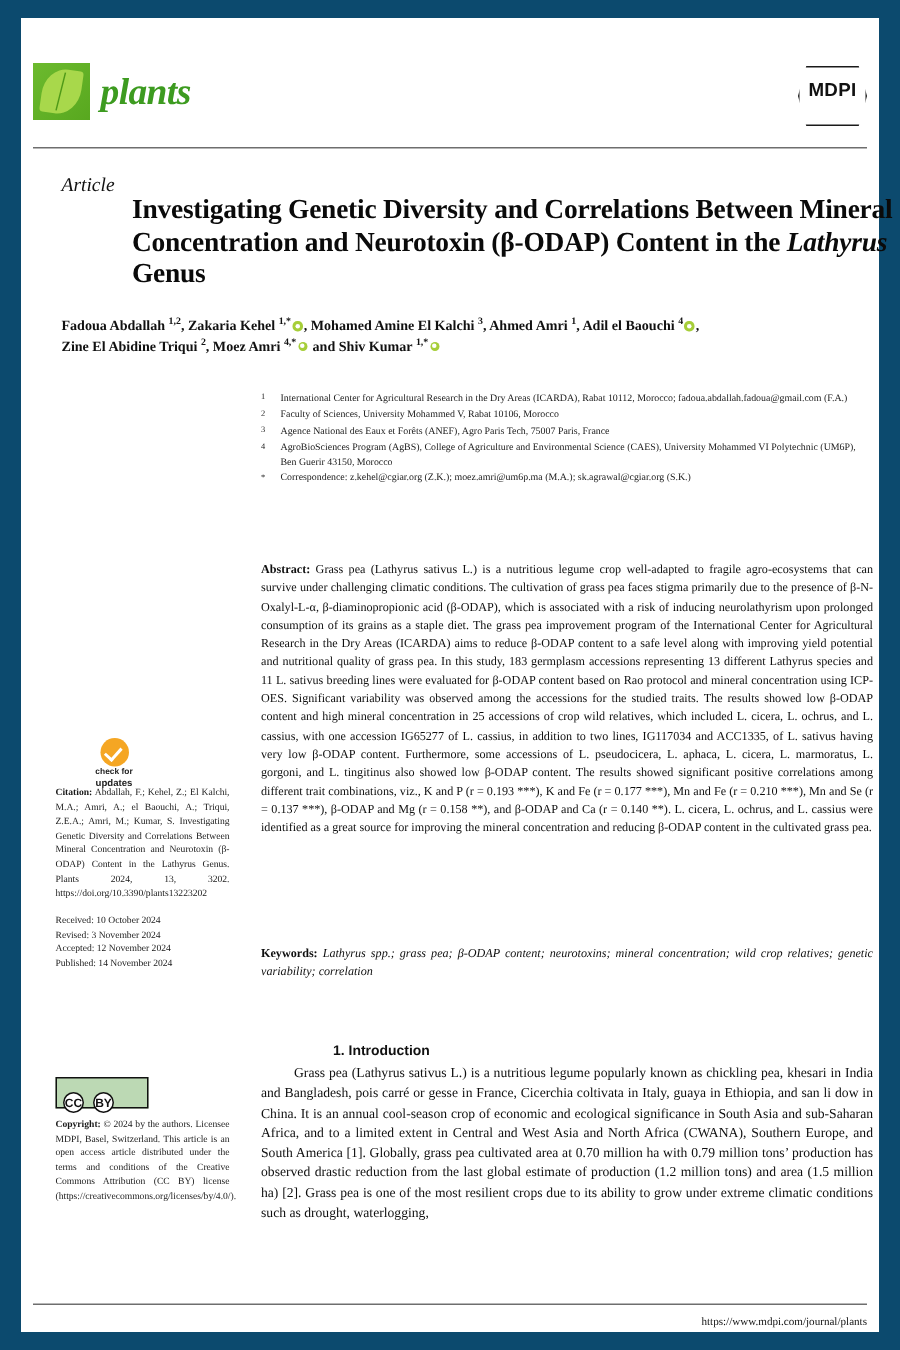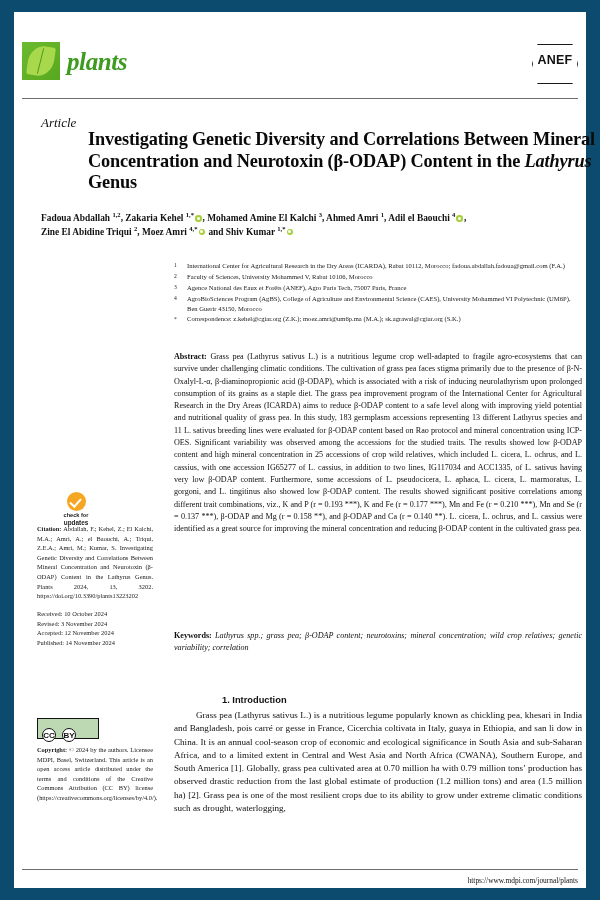--- a/index.html
+++ b/index.html
@@ -200,21 +200,21 @@
     font-size: 5.6px;
     vertical-align: super;
     padding-top: 0.3px;
   }
   .affil-txt { flex: 1; }
 
   
   .abstract {
     position: absolute;
     left: 160px;
-    top: 339px;
+    top: 362px;
     width: 408px;
     font-size: 8.1px;
     line-height: 12.3px;
     text-align: justify;
     color: #0f0f0f;
   }
   .abstract b { font-weight: bold; }
 
   .keywords {
     position: absolute;
@@ -383,21 +383,21 @@
       <div class="logo-wrap">
         <div class="leaf-badge">
           <div class="leaf"></div>
           <div class="vein"></div>
         </div>
         <div class="journal-name">plants</div>
       </div>
       <div class="mdpi-logo">
         <div class="mdpi-hex"></div>
         <div class="mdpi-inner"></div>
-        <div class="mdpi-text">ANEF</div>
+        <div class="mdpi-text">MDPI</div>
       </div>
     </div>
     <div class="header-rule"></div>
 
     <div class="article-type">Article</div>
     <div class="title">
       <span>Investigating Genetic Diversity and Correlations Between</span>
       <span>Mineral Concentration and Neurotoxin (β-ODAP) Content in the</span>
       <span class="it">Lathyrus</span><span> Genus</span>
     </div>

